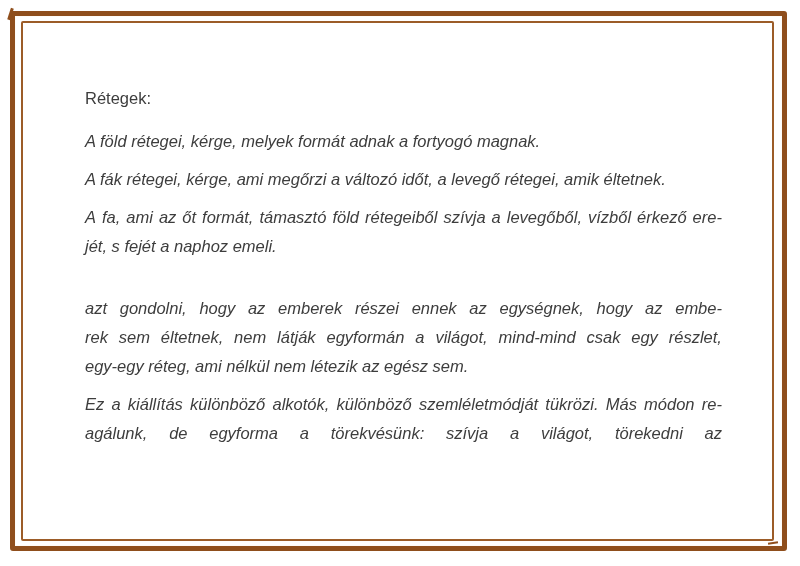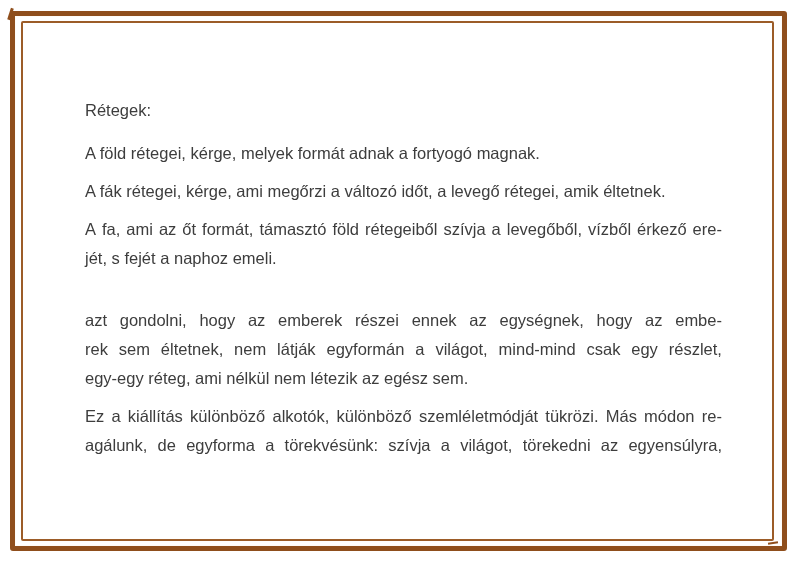--- a/index.html
+++ b/index.html
@@ -48,39 +48,40 @@
   }
   .jag-br {
     bottom: 22px; right: 22px;
     width: 10px; height: 2px;
     transform: rotate(-8deg);
   }
 
   
   .content {
     position: absolute;
-    top: 96px;
+    top: 84px;
     left: 85px;
     width: 637px;
     font-size: 16.5px;
     line-height: 29px;
   }
   .heading {
     line-height: 28px;
     margin: 0 0 15px 0;
     white-space: nowrap;
   }
   .para {
     margin: 0 0 9px 0;
   }
   .para-gap {
     margin-top: 33px;
   }
   .line {
     white-space: nowrap;
+    font-style: italic;
   }
   .line[data-justify="true"] {
     display: flex;
     justify-content: space-between;
     white-space: normal;
   }
   .line[data-justify="true"] span {
     white-space: pre;
     flex: 0 0 auto;
   }
@@ -176,17 +177,16 @@
         <span>agálunk,</span>
         <span>de</span>
         <span>egyforma</span>
         <span>a</span>
         <span>törekvésünk:</span>
         <span>szívja</span>
         <span>a</span>
         <span>világot,</span>
         <span>törekedni</span>
         <span>az</span>
-        <span>egyensúlyra,</span>
       </div>
   </div>
 
 </div>
 
 </body></html>

